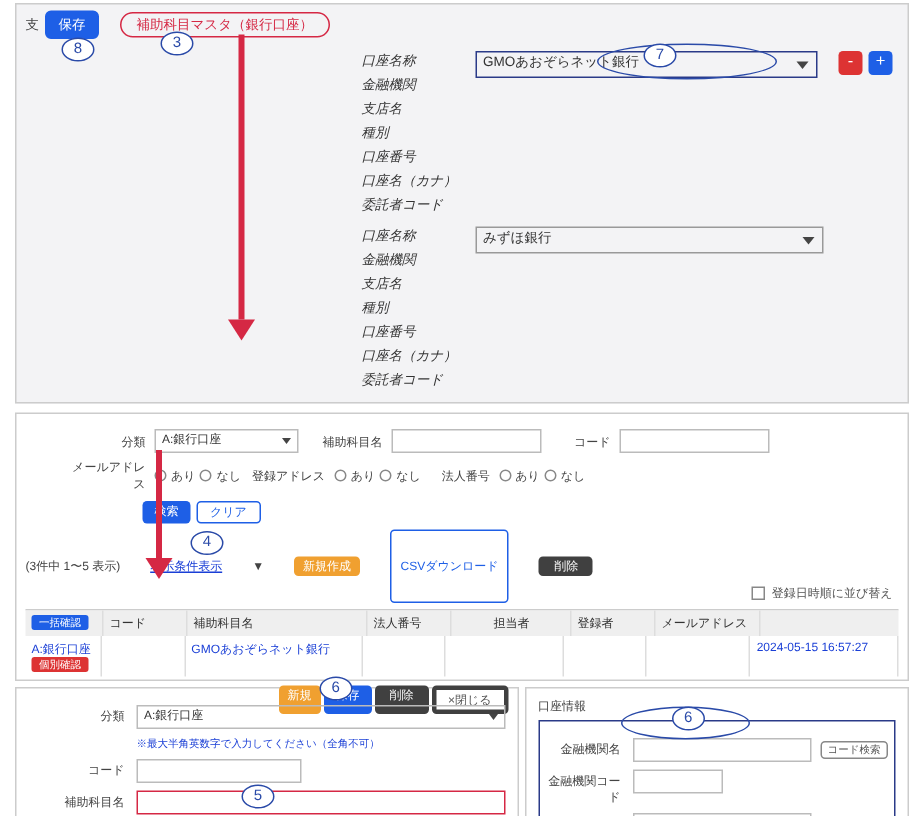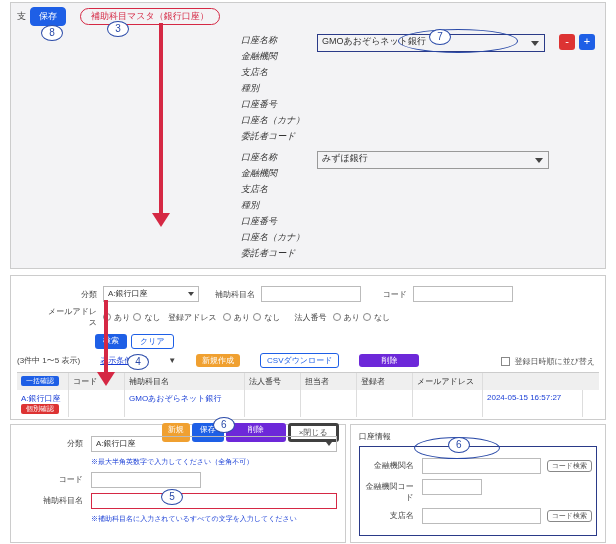--- a/index.html
+++ b/index.html
@@ -38,29 +38,29 @@
 .radio-grp { font-size: 8px; color: #444; display: flex; align-items: center; gap: 3px; justify-content: space-between; }
 .radio-dot { width: 8px; height: 8px; border: 1px solid #888; border-radius: 50%; display: inline-block; }
 
 .btn-row { display: flex; gap: 4px; margin: 6px 0 4px 78px; }
 .btn-xs { font-size: 8px; padding: 1px 8px; border-radius: 3px; }
 .btn-blue { background: #1e5fe6; color: #fff; }
 .btn-white { background: #fff; color: #1e5fe6; border: 1px solid #1e5fe6; }
 
 .result-bar { display: flex; align-items: center; gap: 20px; font-size: 8px; color: #444; flex-wrap: wrap; }
 .badge-orange { background: #f0a030; color: #fff; padding: 1px 6px; border-radius: 3px; font-size: 8px; }
-.badge-red { background: #6d28d9; color: #fff; padding: 1px 22px; border-radius: 3px; font-size: 8px; }
-.badge-outline { border: 1px solid #1e5fe6; color: #1e5fe6; padding: 1px 6px; border-radius: 3px; font-size: 8px; }
+.badge-red { background: #404040; color: #fff; padding: 1px 10px; border-radius: 3px; font-size: 8px; }
+.badge-outline { border: 1px solid #1e5fe6; color: #1e5fe6; padding: 18px 6px; border-radius: 3px; font-size: 8px; }
 
 .grid { border-top: 1px solid #ccc; margin-top: 4px; }
 .grid-head, .grid-row { display: flex; font-size: 8px; }
 .grid-head { background: #efefef; }
 .grid-head div, .grid-row div { padding: 3px 4px; border-right: 1px solid #ddd; }
 .c-chk { width: 52px; } .c-code { width: 56px; } .c-name { width: 120px; }
-.c-legal { width: 56px; } .c-resp { width: 56px; } .c-reg { width: 56px; }
+.c-legal { width: 56px; } .c-resp { width: 56px; margin-left: 24px; } .c-reg { width: 56px; }
 .c-mail { width: 70px; } .c-date { width: 100px; }
 .link { color: #1a3fd6; }
 .chip { background: #1e5fe6; color: #fff; padding: 0 5px; border-radius: 2px; font-size: 7px; display: inline-block; }
 .chip-red { background: #d33; }
 
 .right-check { position: absolute; right: 10px; bottom: 52px; font-size: 8px; color: #555; display: flex; align-items: center; gap: 4px; }
 .right-check .box { width: 9px; height: 9px; border: 1px solid #888; }
 
 
 .bottom-wrap { display: flex; gap: 4px; margin: 4px 10px; }

